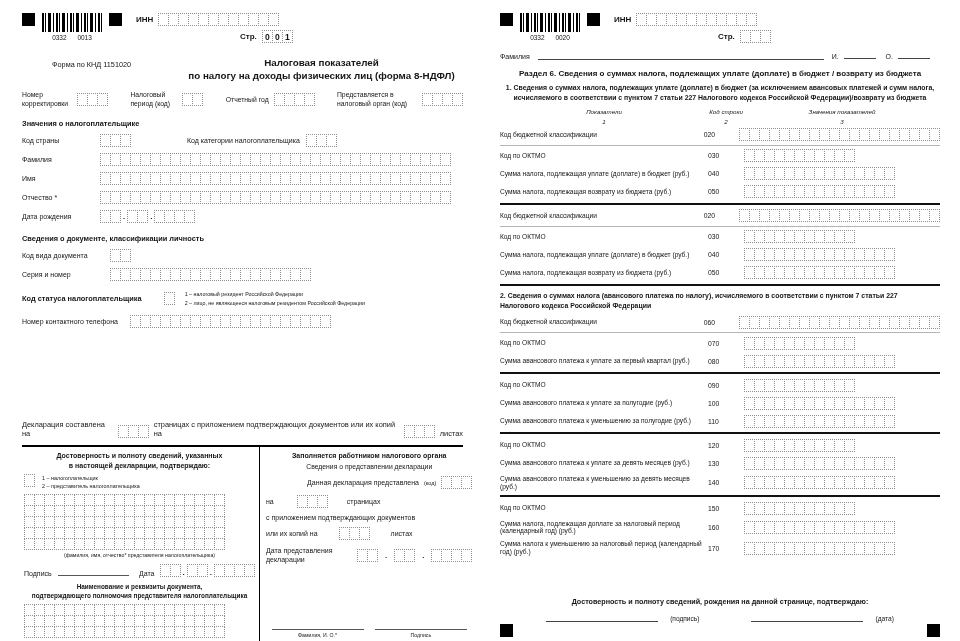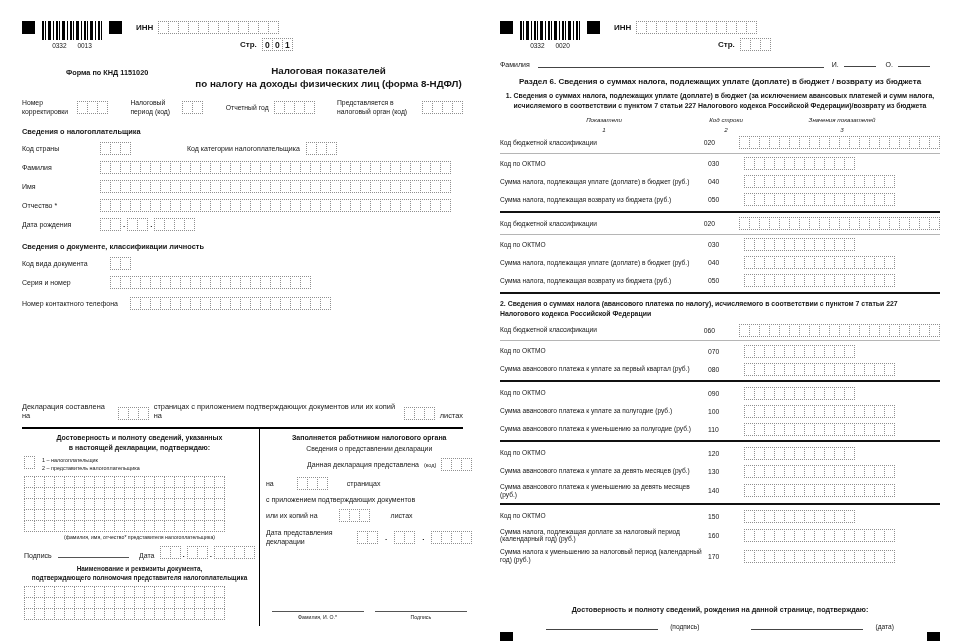--- a/index.html
+++ b/index.html
@@ -3,42 +3,42 @@
 <meta charset="utf-8">
 <style>
   * { box-sizing: border-box; }
   html,body { margin:0; padding:0; width:960px; height:641px; background:#fff; overflow:hidden;
               font-family:"Liberation Sans", sans-serif; color:#161616; }
   .page { position:absolute; top:0; }
   #pageL { left:22px; width:441px; }
   #pageR { left:500px; width:440px; }
 
   
-  .hdr { display:flex; align-items:flex-start; padding-top:21px; }
+  .hdr { display:flex; align-items:flex-start; padding-top:13px; }
   .sq { width:13px; height:13px; background:#000; flex:none; }
   .bc-wrap { margin:0 7px; text-align:center; }
   .bc { width:60px; height:19px;
         background:repeating-linear-gradient(90deg,#000 0 2px,#fff 2px 3px,#000 3px 4px,#fff 4px 6px,#000 6px 9px,#fff 9px 11px,#000 11px 12px,#fff 12px 14px); }
   .bc-num { font-size:6.5px; word-spacing:9px; margin-top:2px; }
   .hdr-right { margin-left:14px; flex:1; }
   .inn-row { display:flex; align-items:center; gap:5px; font-size:8px; font-weight:bold; }
   .str-row { display:flex; align-items:center; gap:5px; font-size:8px; font-weight:bold; margin-top:4px; margin-left:104px; }
 
   
   .cells { display:inline-flex; vertical-align:middle; }
   .cell { width:11px; height:13px; border:1px dotted #8f8f8f; margin-left:-1px;
           display:inline-flex; align-items:center; justify-content:center;
           font-size:8.5px; font-weight:bold; background:#fff; flex:none; }
   .cell:first-child { margin-left:0; }
   .sm .cell { width:11px; height:12px; }
   .dot { font-weight:bold; margin:0 2px; font-size:8px; }
 
   
   .title-row { display:flex; margin-top:13px; }
-  .knd { width:128px; margin-left:44px; font-size:7.3px; font-weight:bold; padding-top:4px; flex:none; }
+  .knd { width:128px; margin-left:30px; font-size:7.3px; font-weight:normal; padding-top:4px; flex:none; }
   .main-title { flex:1; text-align:center; font-weight:bold; font-size:9.8px; line-height:1.35; }
 
   .fields-row { display:flex; justify-content:space-between; margin-top:9px; }
   .fgrp { display:flex; align-items:center; gap:5px; font-size:6.8px; line-height:1.25; }
   .fgrp .w50 { width:50px; } .fgrp .w47 { width:47px; } .fgrp .w80 { width:80px; }
 
   .sec-h { font-size:7.4px; font-weight:bold; margin:11px 0 1px; }
 
   .frow { display:flex; align-items:center; margin-top:6px; font-size:7px; }
   .lab { flex:none; }
@@ -170,21 +170,21 @@
       <span class="w80">Представляется в налоговый орган (код)</span>
       <span class="cells">
           <span class="cell"></span>
           <span class="cell"></span>
           <span class="cell"></span>
           <span class="cell"></span>
         </span>
     </div>
   </div>
 
-  <div class="sec-h">Сведения о налогоплательщика</div>
+  <div class="sec-h">Значения о налогоплательщике</div>
 
   <div class="frow">
     <span class="lab lab78">Код страны</span>
     <span class="cells">
         <span class="cell"></span>
         <span class="cell"></span>
         <span class="cell"></span>
       </span>
     <span class="lab" style="margin-left:56px;">Код категории налогоплательщика</span>
     <span class="cells" style="margin-left:6px;">
@@ -360,20 +360,30 @@
         <span class="cell"></span>
         <span class="cell"></span>
         <span class="cell"></span>
         <span class="cell"></span>
         <span class="cell"></span>
         <span class="cell"></span>
         <span class="cell"></span>
         <span class="cell"></span>
         <span class="cell"></span>
       </span>
+  </div>
+  <div class="frow" style="margin-top:9px;">
+    <span class="lab status-lab">Код статуса налогоплательщика</span>
+    <span class="cells">
+        <span class="cell"></span>
+      </span>
+    <span class="status-notes">
+      <div>1 – налоговый резидент Российской Федерации</div>
+      <div>2 – лицо, не являющееся налоговым резидентом Российской Федерации</div>
+    </span>
   </div>
   <div class="frow" style="margin-top:8px;">
     <span class="lab lab108">Номер контактного телефона</span>
     <span class="cells">
         <span class="cell"></span>
         <span class="cell"></span>
         <span class="cell"></span>
         <span class="cell"></span>
         <span class="cell"></span>
         <span class="cell"></span>

